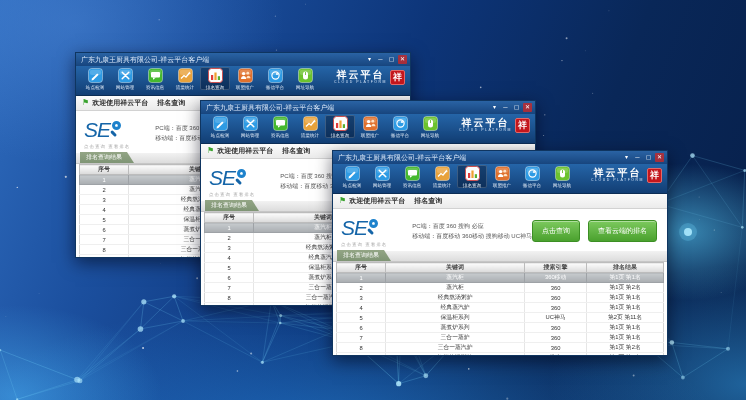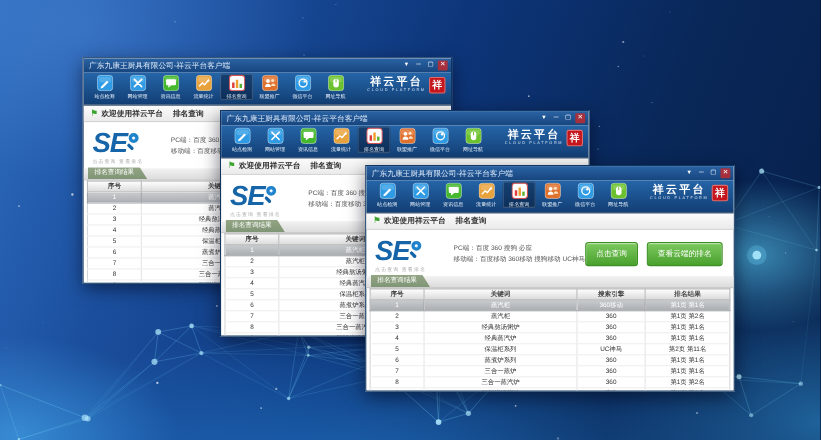--- a/index.html
+++ b/index.html
@@ -45,21 +45,21 @@
 
   .welcome{height:15px;display:flex;align-items:center;padding:0 6px;
     background:linear-gradient(#fbfbfb,#ebebeb);border-bottom:1px solid #d2d2d2;}
   .flag{color:#3aa32e;font-size:8px;margin-right:3px;line-height:8px;}
   .welcome-text{font-size:7px;font-weight:bold;color:#333;}
   .welcome-section{font-size:7px;font-weight:bold;color:#333;margin-left:9px;}
 
   .seo-area{height:42px;display:flex;align-items:center;padding:2px 8px 0 8px;}
   .seo-logo{display:flex;flex-direction:column;width:86px;}
   .seo-mark{display:flex;align-items:center;height:24px;}
-  .seo-se{font-size:25px;font-weight:bold;font-style:italic;color:#1565a8;letter-spacing:-1px;line-height:22px;}
+  .seo-se{font-size:21px;font-weight:normal;font-style:italic;color:#1565a8;letter-spacing:-1px;line-height:22px;}
   .lens{position:relative;width:17px;height:17px;margin-left:1px;}
   .lens-ring{position:absolute;left:1px;top:0;width:9px;height:9px;border:3.5px solid #1e82cc;border-radius:50%;
     background:radial-gradient(circle at 35% 30%,#fff 0 25%,#bfe0f6 70%);}
   .lens-handle{position:absolute;left:-1px;top:11px;width:7px;height:3.2px;background:#1565a8;
     border-radius:2px;transform:rotate(45deg);}
   .seo-tag{font-size:4.5px;color:#a9a9a9;letter-spacing:1px;margin-top:2px;}
   .engines{margin-left:8px;flex:1;}
   .engine-line{font-size:6px;color:#555;line-height:10px;white-space:nowrap;}
   .btns{display:flex;gap:8px;margin-right:2px;}
   .green-btn{background:linear-gradient(#7cc95e,#4aa12e);border:1px solid #3c8f24;border-radius:3px;

